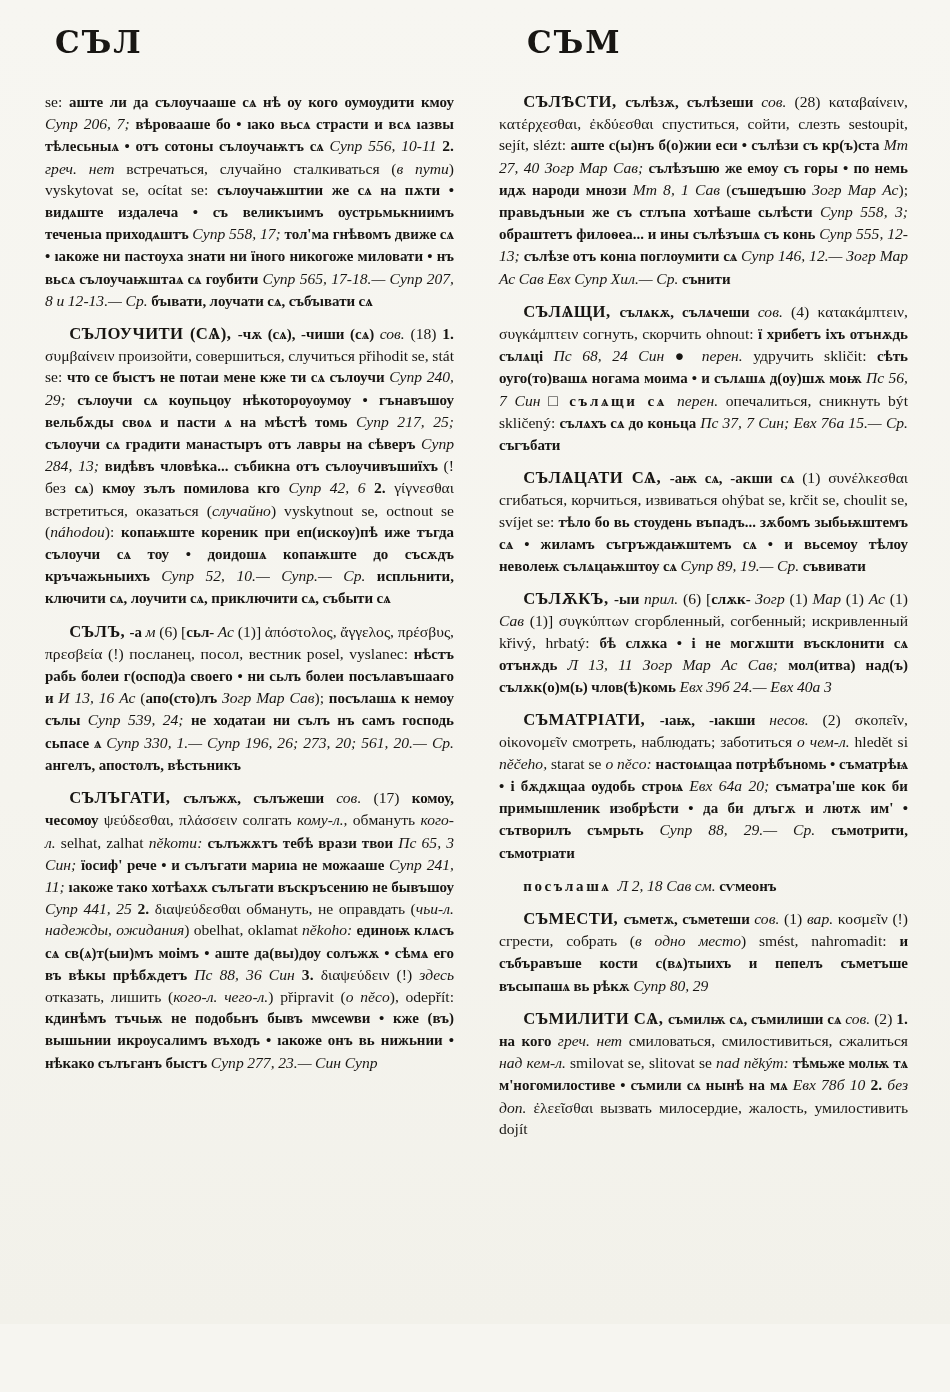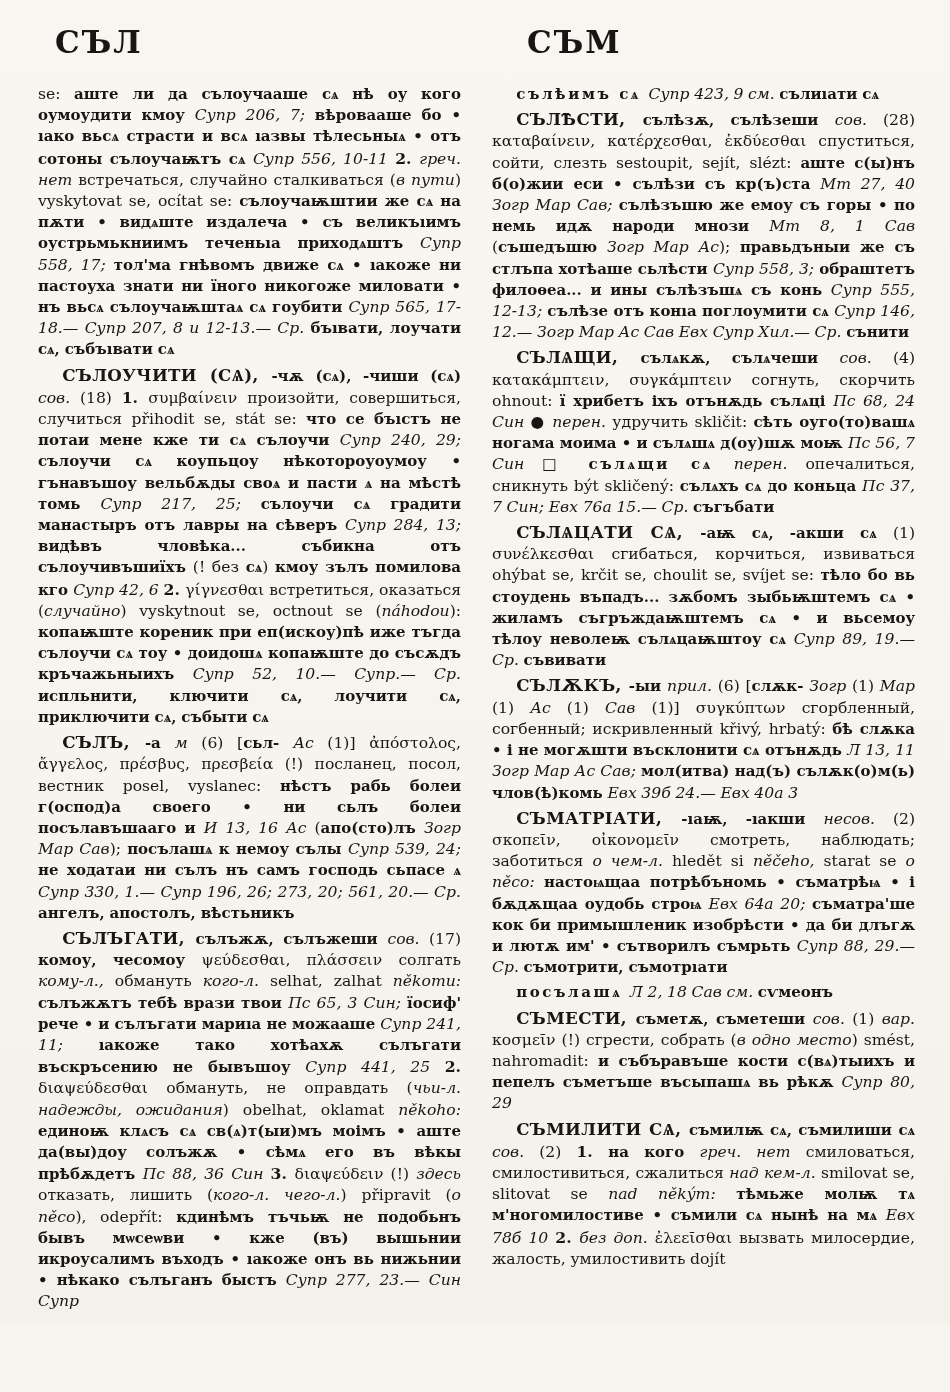--- a/index.html
+++ b/index.html
@@ -24,21 +24,21 @@
   .cols{
     position:absolute;top:80px;left:34px;
     display:flex;gap:23px;
   }
   .col{
     width:431px;
     font-size:15.6px;line-height:21.2px;
     text-align:justify;
     word-spacing:-0.3px;
   }
-  p.entry{margin:4px;text-indent:1.55em;}
+  p.entry{margin:11px;text-indent:1.55em;font-family:Liberation Serif, serif;}
   p.entry.noindent{text-indent:0;}
   .seg-reg{}
   .seg-ital{font-style:italic;}
   .seg-bold{font-weight:700;}
   .seg-grk{}
   .seg-ocs{font-weight:700;font-size:0.96em;}
   .seg-head{font-weight:700;font-size:1.07em;letter-spacing:0.4px;}
   .seg-sp{font-weight:700;font-size:0.96em;letter-spacing:2.6px;}
   .page-number{
     position:absolute;left:36px;top:1342px;
@@ -53,21 +53,20 @@
   <div class="running-head right">СЪМ</div>
 
   <div class="cols">
     <div class="col">
         <p class="entry noindent"><span class="seg-reg">se: </span><span class="seg-ocs">аште ли да сълоучааше сѧ нѣ оу кого оумоудити кмоу </span><span class="seg-ital">Супр 206, 7; </span><span class="seg-ocs">вѣровааше бо • ıако вьсѧ страсти и всѧ ıазвы тѣлесьныѧ • отъ сотоны сълоучаѭтъ сѧ </span><span class="seg-ital">Супр 556, 10-11 </span><span class="seg-bold">2. </span><span class="seg-ital">греч. нет </span><span class="seg-reg">встречаться, случайно сталкиваться (</span><span class="seg-ital">в пути</span><span class="seg-reg">) vyskytovat se, ocítat se: </span><span class="seg-ocs">сълоучаѭштии же сѧ на пѫти • видѧште издалеча • съ великъıимъ оустрьмькниимъ теченьıа приходѧштъ </span><span class="seg-ital">Супр 558, 17; </span><span class="seg-ocs">тол'ма гнѣвомъ движе сѧ • ıакоже ни пастоуха знати ни їного никогоже миловати • нъ вьсѧ сълоучаѭштаѧ сѧ гоубити </span><span class="seg-ital">Супр 565, 17-18.— Супр 207, 8 и 12-13.— Ср. </span><span class="seg-ocs">бъıвати, лоучати сѧ, събъıвати сѧ</span></p>
         <p class="entry"><span class="seg-head">СЪЛОУЧИТИ (СѦ), </span><span class="seg-ocs">-чѫ (сѧ), -чиши (сѧ) </span><span class="seg-ital">сов. </span><span class="seg-reg">(18) </span><span class="seg-bold">1. </span><span class="seg-grk">συμβαίνειν </span><span class="seg-reg">произойти, совершиться, случиться přihodit se, stát se: </span><span class="seg-ocs">что се бъıстъ не потаи мене кже ти сѧ сълоучи </span><span class="seg-ital">Супр 240, 29; </span><span class="seg-ocs">сълоучи сѧ коупьцоу нѣкотороуоумоу • гънавъшоу вельбѫды своѧ и пасти ѧ на мѣстѣ томь </span><span class="seg-ital">Супр 217, 25; </span><span class="seg-ocs">сълоучи сѧ градити манастыръ отъ лавры на сѣверъ </span><span class="seg-ital">Супр 284, 13; </span><span class="seg-ocs">видѣвъ чловѣка... събикна отъ сълоучивъшиїхъ </span><span class="seg-reg">(! без </span><span class="seg-ocs">сѧ</span><span class="seg-reg">) </span><span class="seg-ocs">кмоу зълъ помилова кго </span><span class="seg-ital">Супр 42, 6 </span><span class="seg-bold">2. </span><span class="seg-grk">γίγνεσθαι </span><span class="seg-reg">встретиться, оказаться (</span><span class="seg-ital">случайно</span><span class="seg-reg">) vyskytnout se, octnout se (</span><span class="seg-ital">náhodou</span><span class="seg-reg">): </span><span class="seg-ocs">копаѭште кореник при еп(искоу)пѣ иже тъгда сълоучи сѧ тоу • доидошѧ копаѭште до съсѫдъ кръчажьныихъ </span><span class="seg-ital">Супр 52, 10.— Супр.— Ср. </span><span class="seg-ocs">испльнити, ключити сѧ, лоучити сѧ, приключити сѧ, събыти сѧ</span></p>
         <p class="entry"><span class="seg-head">СЪЛЪ, </span><span class="seg-ocs">-а </span><span class="seg-ital">м </span><span class="seg-reg">(6) [</span><span class="seg-ocs">сьл- </span><span class="seg-ital">Ас </span><span class="seg-reg">(1)] </span><span class="seg-grk">ἀπόστολος, ἄγγελος, πρέσβυς, πρεσβεία </span><span class="seg-reg">(!) посланец, посол, вестник posel, vyslanec: </span><span class="seg-ocs">нѣстъ рабь болеи г(оспод)а своего • ни сьлъ болеи посълавъшааго и </span><span class="seg-ital">И 13, 16 Ас </span><span class="seg-reg">(</span><span class="seg-ocs">апо(сто)лъ </span><span class="seg-ital">Зогр Мар Сав</span><span class="seg-reg">); </span><span class="seg-ocs">посълашѧ к немоу сълы </span><span class="seg-ital">Супр 539, 24; </span><span class="seg-ocs">не ходатаи ни сълъ нъ самъ господь сьпасе ѧ </span><span class="seg-ital">Супр 330, 1.— Супр 196, 26; 273, 20; 561, 20.— Ср. </span><span class="seg-ocs">ангелъ, апостолъ, вѣстьникъ</span></p>
         <p class="entry"><span class="seg-head">СЪЛЪГАТИ, </span><span class="seg-ocs">сълъжѫ, сълъжеши </span><span class="seg-ital">сов. </span><span class="seg-reg">(17) </span><span class="seg-ocs">комоу, чесомоу </span><span class="seg-grk">ψεύδεσθαι, πλάσσειν </span><span class="seg-reg">солгать </span><span class="seg-ital">кому-л., </span><span class="seg-reg">обмануть </span><span class="seg-ital">кого-л. </span><span class="seg-reg">selhat, zalhat </span><span class="seg-ital">někomu: </span><span class="seg-ocs">сълъжѫтъ тебѣ врази твои </span><span class="seg-ital">Пс 65, 3 Син; </span><span class="seg-ocs">їосиф' рече • и сълъгати мариıа не можааше </span><span class="seg-ital">Супр 241, 11; </span><span class="seg-ocs">ıакоже тако хотѣахѫ сълъгати въскръсению не бывъшоу </span><span class="seg-ital">Супр 441, 25 </span><span class="seg-bold">2. </span><span class="seg-grk">διαψεύδεσθαι </span><span class="seg-reg">обмануть, не оправдать (</span><span class="seg-ital">чьи-л. надежды, ожидания</span><span class="seg-reg">) obelhat, oklamat </span><span class="seg-ital">někoho: </span><span class="seg-ocs">единоѭ клѧсъ сѧ св(ѧ)т(ыи)мъ моімъ • аште да(вы)доу солъжѫ • сѣмѧ его въ вѣкы прѣбѫдетъ </span><span class="seg-ital">Пс 88, 36 Син </span><span class="seg-bold">3. </span><span class="seg-grk">διαψεύδειν </span><span class="seg-reg">(!) </span><span class="seg-ital">здесь </span><span class="seg-reg">отказать, лишить (</span><span class="seg-ital">кого-л. чего-л.</span><span class="seg-reg">) připravit (</span><span class="seg-ital">o něco</span><span class="seg-reg">), odepřít: </span><span class="seg-ocs">кдинѣмъ тъчьѭ не подобьнъ бывъ мѡсеѡви • кже (въ) вышьнии икроусалимъ въходъ • ıакоже онъ вь нижьнии • нѣкако сълъганъ быстъ </span><span class="seg-ital">Супр 277, 23.— Син Супр</span></p>
       </div>
     <div class="col">
-        <p class="entry"><span class="seg-sp">сълѣимъ сѧ </span><span class="seg-ital">Супр 423, 9 см. </span><span class="seg-ocs">сълиıати сѧ</span></p>
         <p class="entry"><span class="seg-head">СЪЛѢСТИ, </span><span class="seg-ocs">сълѣзѫ, сълѣзеши </span><span class="seg-ital">сов. </span><span class="seg-reg">(28) </span><span class="seg-grk">καταβαίνειν, κατέρχεσθαι, ἐκδύεσθαι </span><span class="seg-reg">спуститься, сойти, слезть sestoupit, sejít, slézt: </span><span class="seg-ocs">аште с(ы)нъ б(о)жии еси • сълѣзи съ кр(ъ)ста </span><span class="seg-ital">Мт 27, 40 Зогр Мар Сав; </span><span class="seg-ocs">сълѣзъшю же емоу съ горы • по немь идѫ народи мнози </span><span class="seg-ital">Мт 8, 1 Сав </span><span class="seg-reg">(</span><span class="seg-ocs">съшедъшю </span><span class="seg-ital">Зогр Мар Ас</span><span class="seg-reg">); </span><span class="seg-ocs">правьдъныи же съ стлъпа хотѣаше сьлѣсти </span><span class="seg-ital">Супр 558, 3; </span><span class="seg-ocs">обраштетъ филоѳеа... и ины сълѣзъшѧ съ конь </span><span class="seg-ital">Супр 555, 12-13; </span><span class="seg-ocs">сълѣзе отъ конıа поглоумити сѧ </span><span class="seg-ital">Супр 146, 12.— Зогр Мар Ас Сав Евх Супр Хил.— Ср. </span><span class="seg-ocs">сънити</span></p>
         <p class="entry"><span class="seg-head">СЪЛѦЩИ, </span><span class="seg-ocs">сълѧкѫ, сълѧчеши </span><span class="seg-ital">сов. </span><span class="seg-reg">(4) </span><span class="seg-grk">κατακάμπτειν, συγκάμπτειν </span><span class="seg-reg">согнуть, скорчить ohnout: </span><span class="seg-ocs">ї хрибетъ іхъ отънѫдь сълѧці </span><span class="seg-ital">Пс 68, 24 Син </span><span class="seg-reg">● </span><span class="seg-ital">перен. </span><span class="seg-reg">удручить skličit: </span><span class="seg-ocs">сѣть оуго(то)вашѧ ногама моима • и сълѧшѧ д(оу)шѫ моѭ </span><span class="seg-ital">Пс 56, 7 Син </span><span class="seg-reg">□ </span><span class="seg-sp">сълѧщи сѧ </span><span class="seg-ital">перен. </span><span class="seg-reg">опечалиться, сникнуть být skličený: </span><span class="seg-ocs">сълѧхъ сѧ до коньца </span><span class="seg-ital">Пс 37, 7 Син; Евх 76а 15.— Ср. </span><span class="seg-ocs">съгъбати</span></p>
         <p class="entry"><span class="seg-head">СЪЛѦЦАТИ СѦ, </span><span class="seg-ocs">-аѭ сѧ, -акши сѧ </span><span class="seg-reg">(1) </span><span class="seg-grk">συνέλκεσθαι </span><span class="seg-reg">сгибаться, корчиться, извиваться ohýbat se, krčit se, choulit se, svíjet se: </span><span class="seg-ocs">тѣло бо вь стоудень въпадъ... зѫбомъ зыбьѭштемъ сѧ • жиламъ съгръждаѭштемъ сѧ • и вьсемоу тѣлоу неволеѭ сълѧцаѭштоу сѧ </span><span class="seg-ital">Супр 89, 19.— Ср. </span><span class="seg-ocs">съвивати</span></p>
         <p class="entry"><span class="seg-head">СЪЛѪКЪ, </span><span class="seg-ocs">-ыи </span><span class="seg-ital">прил. </span><span class="seg-reg">(6) [</span><span class="seg-ocs">слѫк- </span><span class="seg-ital">Зогр </span><span class="seg-reg">(1) </span><span class="seg-ital">Мар </span><span class="seg-reg">(1) </span><span class="seg-ital">Ас </span><span class="seg-reg">(1) </span><span class="seg-ital">Сав </span><span class="seg-reg">(1)] </span><span class="seg-grk">συγκύπτων </span><span class="seg-reg">сгорбленный, согбенный; искривленный křivý, hrbatý: </span><span class="seg-ocs">бѣ слѫка • і не могѫшти въсклонити сѧ отънѫдь </span><span class="seg-ital">Л 13, 11 Зогр Мар Ас Сав; </span><span class="seg-ocs">мол(итва) над(ъ) сълѫк(о)м(ь) члов(ѣ)комь </span><span class="seg-ital">Евх 39б 24.— Евх 40а 3</span></p>
         <p class="entry"><span class="seg-head">СЪМАТРІАТИ, </span><span class="seg-ocs">-ıаѭ, -ıакши </span><span class="seg-ital">несов. </span><span class="seg-reg">(2) </span><span class="seg-grk">σκοπεῖν, οἰκονομεῖν </span><span class="seg-reg">смотреть, наблюдать; заботиться </span><span class="seg-ital">о чем-л. </span><span class="seg-reg">hledět si </span><span class="seg-ital">něčeho, </span><span class="seg-reg">starat se </span><span class="seg-ital">o něco: </span><span class="seg-ocs">настоѩщаа потрѣбъномь • съматрѣѩ • і бѫдѫщаа оудобь строѩ </span><span class="seg-ital">Евх 64а 20; </span><span class="seg-ocs">съматра'ше кок би примышленик изобрѣсти • да би длъгѫ и лютѫ им' • сътворилъ съмрьть </span><span class="seg-ital">Супр 88, 29.— Ср. </span><span class="seg-ocs">съмотрити, съмотрıати</span></p>
         <p class="entry"><span class="seg-sp">посълашѧ </span><span class="seg-ital">Л 2, 18 Сав см. </span><span class="seg-ocs">сѵмеонъ</span></p>
         <p class="entry"><span class="seg-head">СЪМЕСТИ, </span><span class="seg-ocs">съметѫ, съметеши </span><span class="seg-ital">сов. </span><span class="seg-reg">(1) </span><span class="seg-ital">вар. </span><span class="seg-grk">κοσμεῖν </span><span class="seg-reg">(!) сгрести, собрать (</span><span class="seg-ital">в одно место</span><span class="seg-reg">) smést, nahromadit: </span><span class="seg-ocs">и събъравъше кости с(вѧ)тыихъ и пепелъ съметъше въсыпашѧ вь рѣкѫ </span><span class="seg-ital">Супр 80, 29</span></p>
         <p class="entry"><span class="seg-head">СЪМИЛИТИ СѦ, </span><span class="seg-ocs">съмилѭ сѧ, съмилиши сѧ </span><span class="seg-ital">сов. </span><span class="seg-reg">(2) </span><span class="seg-bold">1. </span><span class="seg-ocs">на кого </span><span class="seg-ital">греч. нет </span><span class="seg-reg">смиловаться, смилостивиться, сжалиться </span><span class="seg-ital">над кем-л. </span><span class="seg-reg">smilovat se, slitovat se </span><span class="seg-ital">nad někým: </span><span class="seg-ocs">тѣмьже молѭ тѧ м'ногомилостиве • съмили сѧ нынѣ на мѧ </span><span class="seg-ital">Евх 78б 10 </span><span class="seg-bold">2. </span><span class="seg-ital">без доп. </span><span class="seg-grk">ἐλεεῖσθαι </span><span class="seg-reg">вызвать милосердие, жалость, умилостивить dojít</span></p>
       </div>
   </div>

